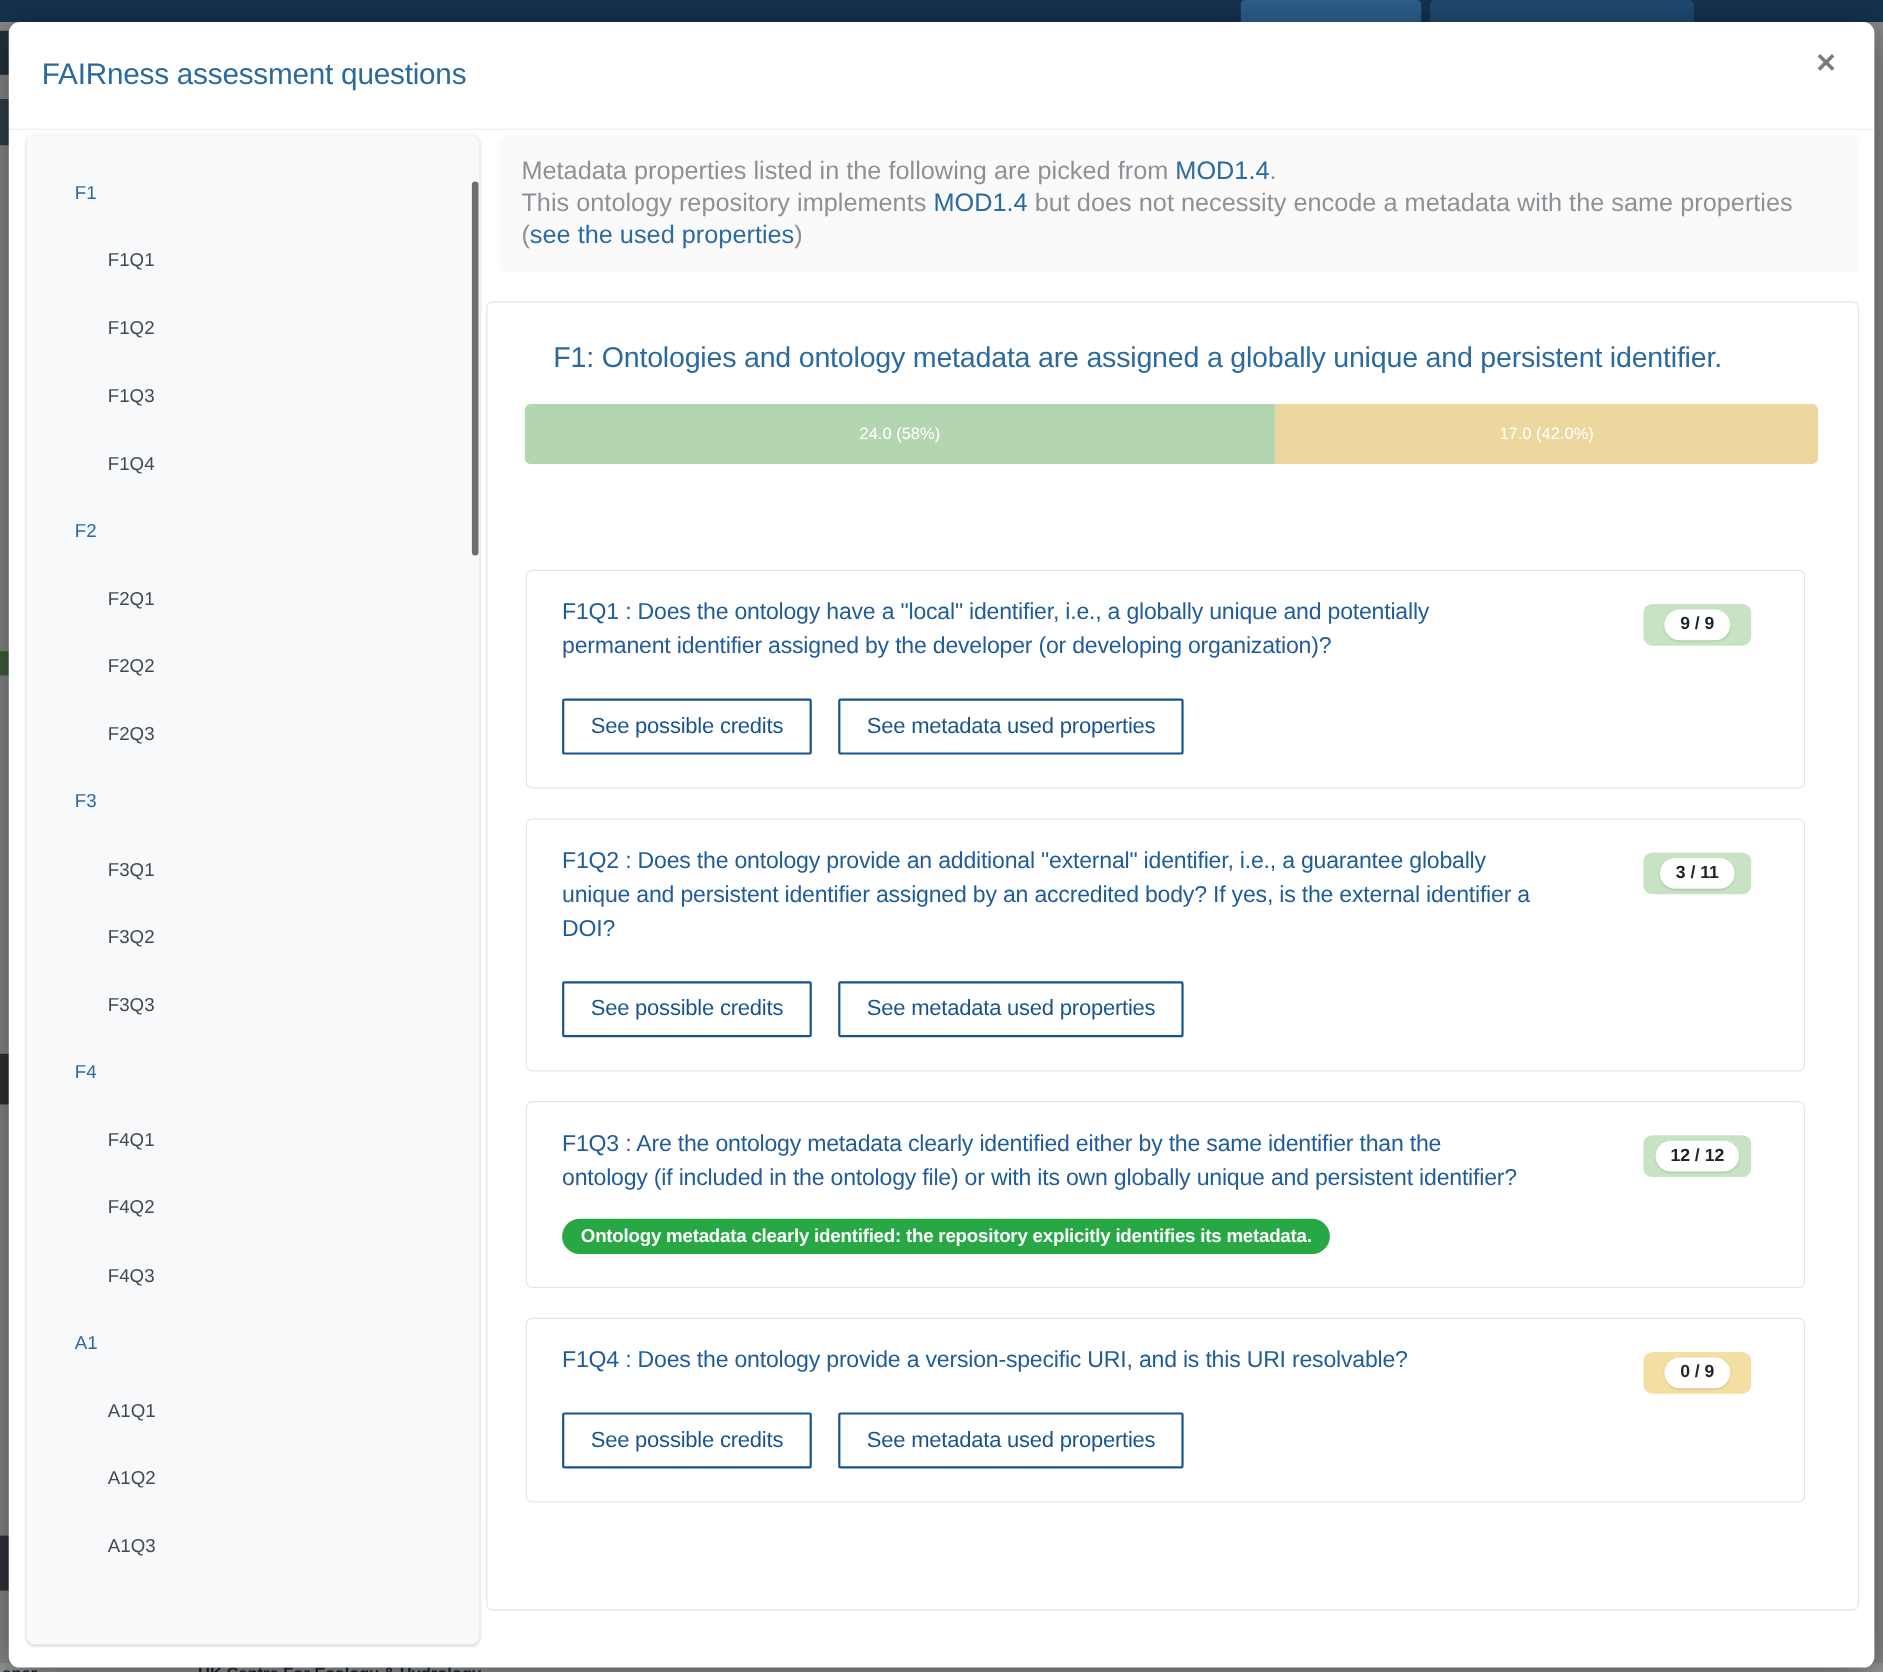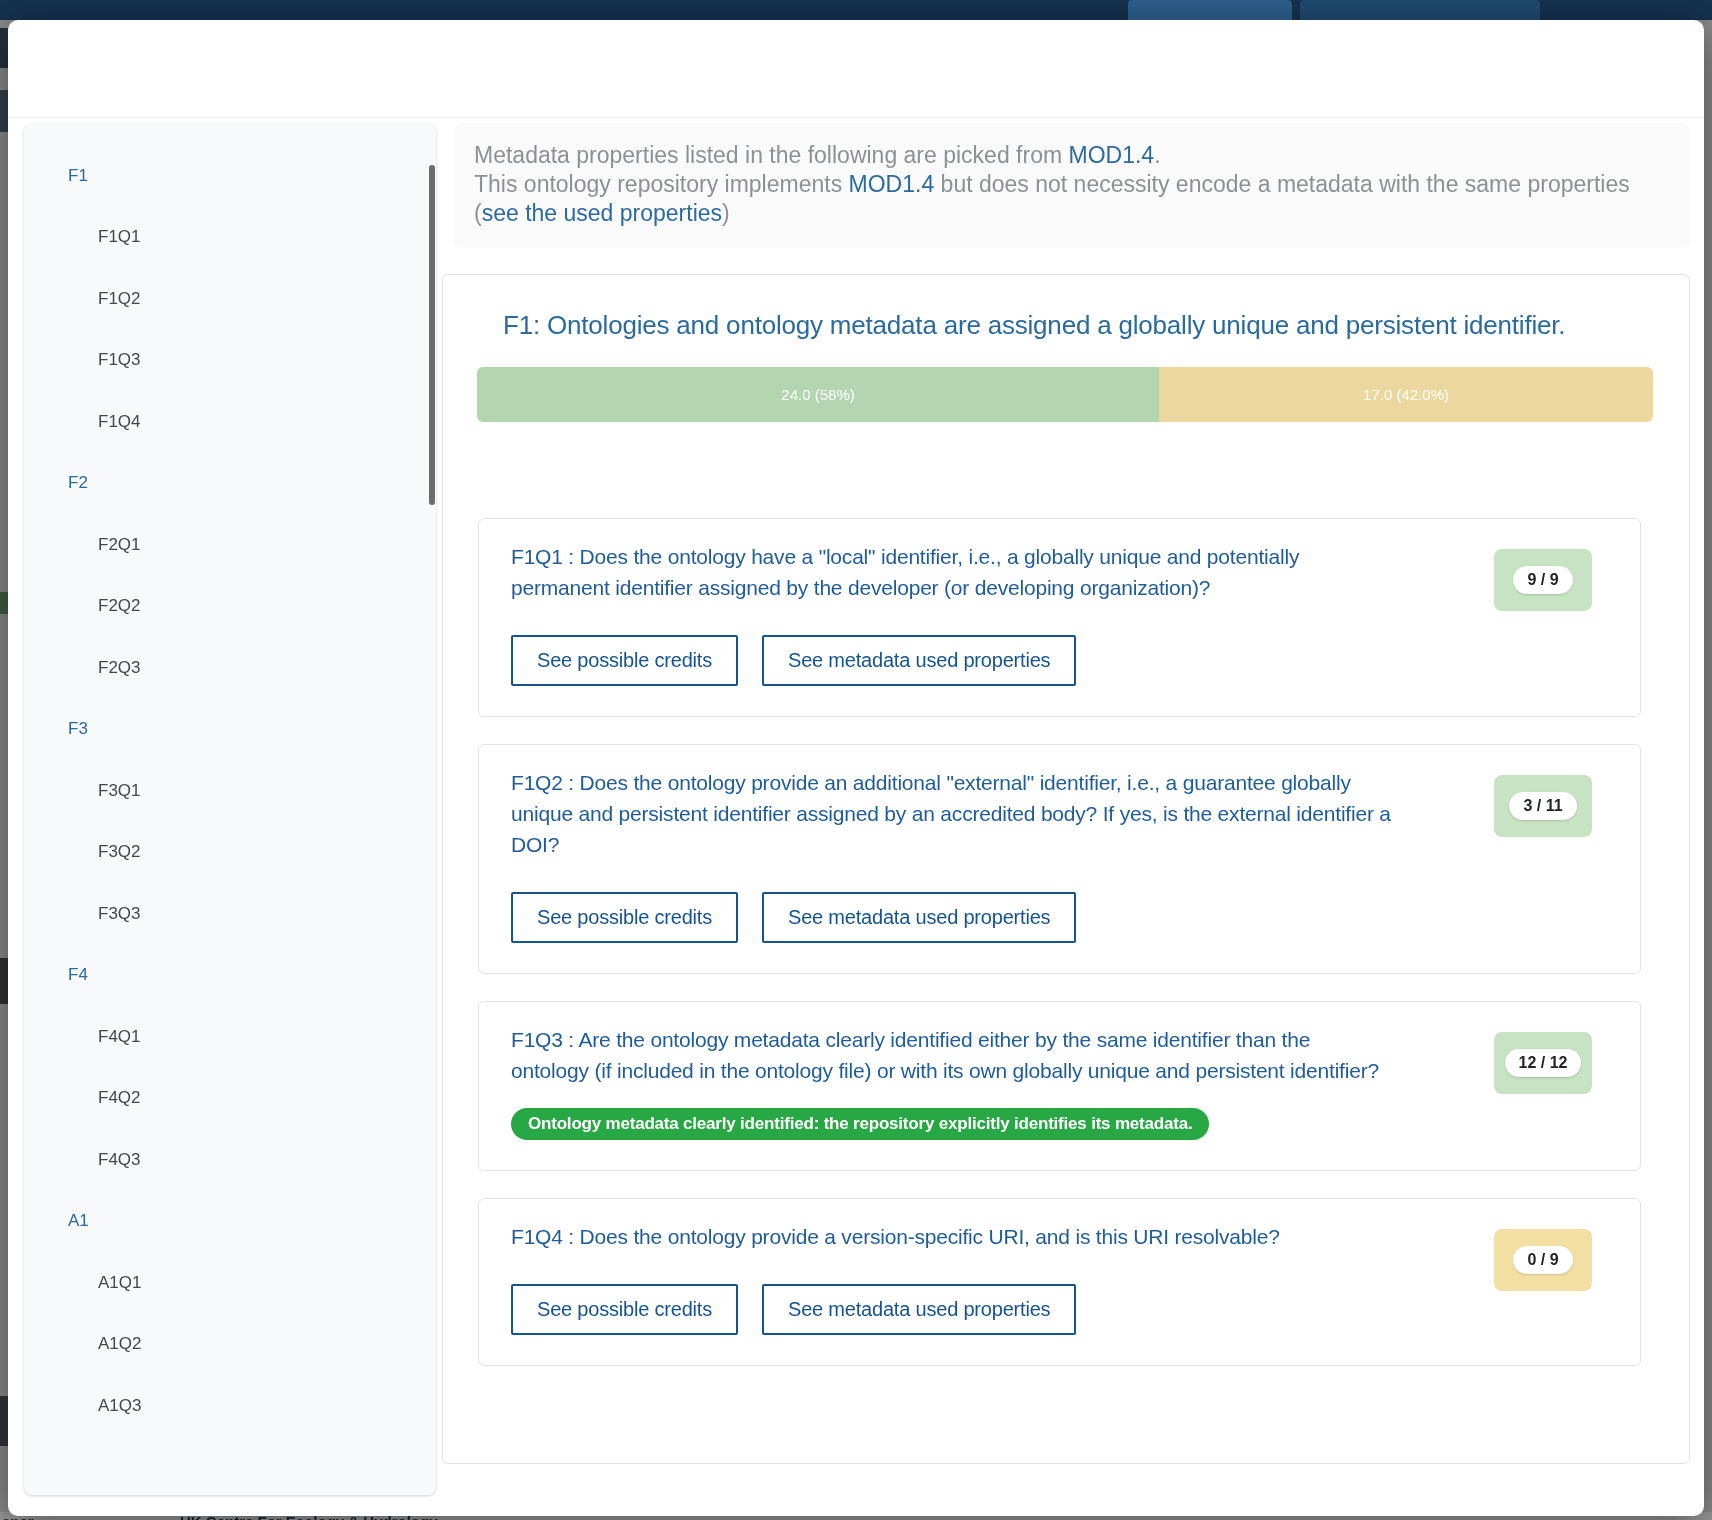--- a/index.html
+++ b/index.html
@@ -55,21 +55,21 @@
   .progress { display:flex; height:55px; border-radius:6px; overflow:hidden;
     margin-right:0; margin-bottom:96px; }
   .progress .seg { display:flex; align-items:center; justify-content:center;
     color:#ffffff; font-size:15px; }
   .seg-green  { background:#b3d5b0; }
   .seg-yellow { background:#ecd89f; }
 
   .q-card { position:relative; border:1px solid #e3e3e3; border-radius:6px; background:#fff;
     margin:0 12px 27px 1px; padding:22px 32px 30px 32px; }
   .q-text { font-size:21px; color:#1f5c99; line-height:31px; max-width:880px; letter-spacing:-.2px; }
-  .q-badge { position:absolute; top:30px; right:48px; width:98px; height:62px;
+  .q-badge { position:absolute; top:30px; right:48px; width:98px; height:38px;
     border-radius:8px; display:flex; align-items:center; justify-content:center; }
   .q-badge.green  { background:#c7e3c3; }
   .q-badge.yellow { background:#f4dfa2; }
   .q-badge .pill { background:#fff; border-radius:999px; padding:5px 14px;
     font-size:16px; font-weight:bold; color:#212529; box-shadow:0 1px 2px rgba(0,0,0,.15); }
 
   .btn-row { margin-top:32px; display:flex; gap:24px; }
   .q-btn { border:2px solid #17548e; color:#17548e; background:#fff; font-size:20px;
     padding:12px 24px; border-radius:2px; cursor:pointer; letter-spacing:-.2px;
     font-family:"Liberation Sans", sans-serif; }
@@ -89,20 +89,24 @@
 <div class="edge-frag frag3"></div>
 <div class="edge-frag frag4"></div>
 <div class="edge-frag frag5"></div>
 <div class="bottomband">
   <span class="footer-frag">aner</span>
   <span class="footer-text">UK Centre For Ecology &amp; Hydrology</span>
 </div>
 
 <div class="modal">
 
+  <div class="modal-header">
+    <div class="modal-title">FAIRness assessment questions</div>
+    <button class="modal-close">✕</button>
+  </div>
   <div class="modal-divider"></div>
 
   <nav class="sidebar">
     <div class="nav-item nav-section">F1</div>
     <div class="nav-item nav-question">F1Q1</div>
     <div class="nav-item nav-question">F1Q2</div>
     <div class="nav-item nav-question">F1Q3</div>
     <div class="nav-item nav-question">F1Q4</div>
     <div class="nav-item nav-section">F2</div>
     <div class="nav-item nav-question">F2Q1</div>

